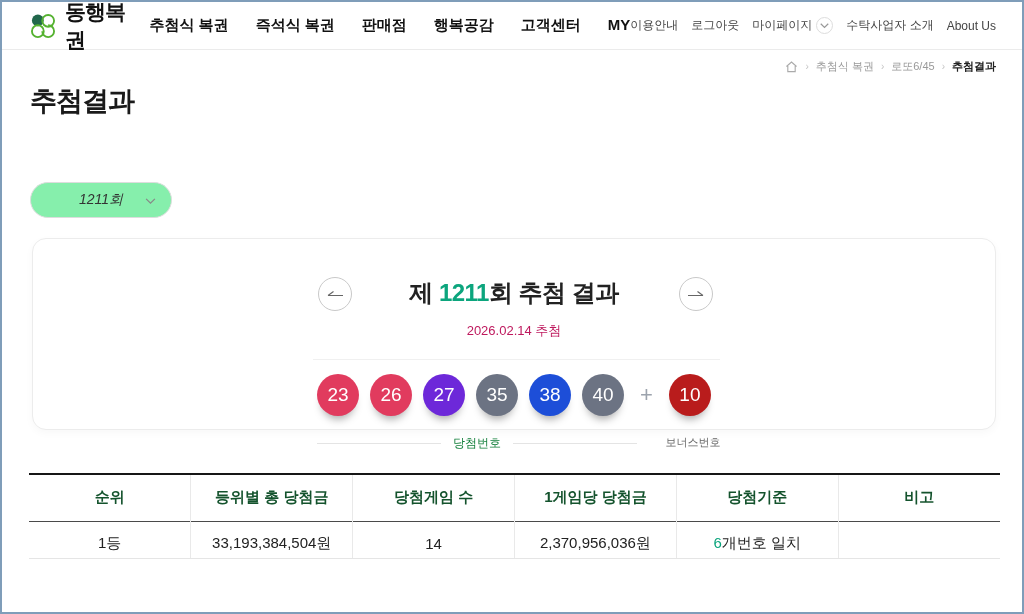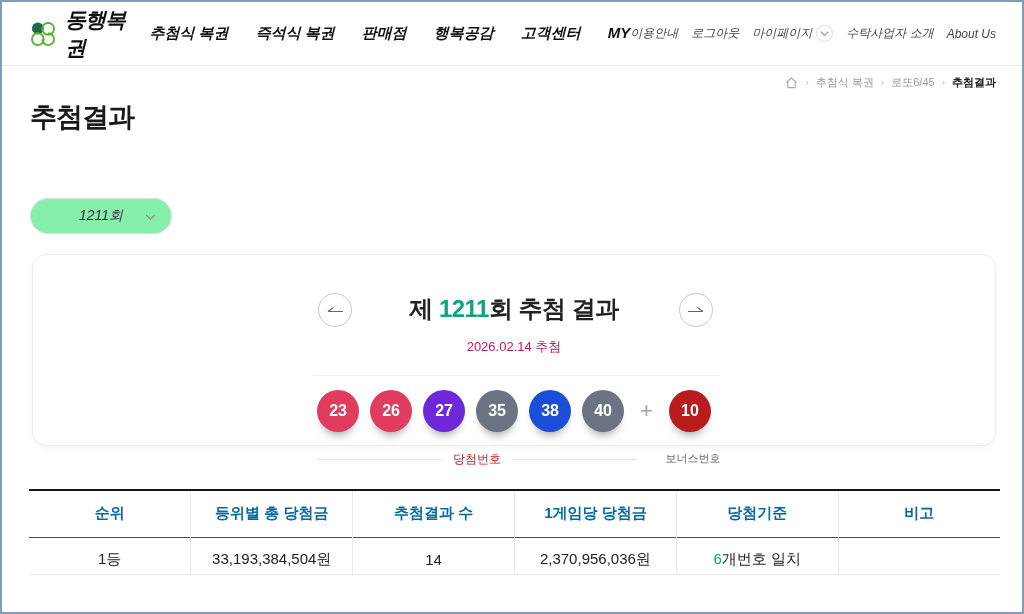--- a/index.html
+++ b/index.html
@@ -7,23 +7,22 @@
   body {
     font-family: "Liberation Sans", sans-serif;
     background: #ffffff;
     border: 2px solid #7f9db9;
     overflow: hidden;
     color: #1a1a1a;
   }
   
   .nav {
     display: flex; align-items: center;
-    height: 64px; padding: 0 26px;
+    height: 48px; padding: 0 26px;
     border-bottom: 1px solid #ebebeb;
-    font-style: italic;
   }
   .logo { display: flex; align-items: center; gap: 7px; cursor: pointer; }
   .logo-text { font-size: 21px; font-weight: 800; letter-spacing: -1px; color: #111; }
   .menu { display: flex; gap: 27px; margin-left: 20px; }
   .menu span { font-size: 15px; font-weight: 700; color: #111; cursor: pointer; white-space: nowrap; }
   .utils { margin-left: auto; display: flex; align-items: center; gap: 13px; }
   .utils .util { font-size: 12px; color: #444; cursor: pointer; white-space: nowrap; display: flex; align-items: center; gap: 4px; }
   .chev-circle {
     width: 17px; height: 17px; border: 1px solid #ddd; border-radius: 50%;
     display: inline-flex; align-items: center; justify-content: center;
@@ -67,42 +66,42 @@
   .arrow-prev { left: 285px; }
   .arrow-next { left: 646px; }
   .card-divider { position: absolute; top: 120px; left: 280px; width: 407px; border-top: 1px solid #f0f0f0; }
   .balls {
     position: absolute; top: 135px; left: 0; right: 0;
     display: flex; justify-content: center; align-items: center; gap: 11px;
   }
   .ball {
     width: 42px; height: 42px; border-radius: 50%;
     display: flex; align-items: center; justify-content: center;
-    color: #fff; font-size: 16px; font-weight: 700;
+    color: #fff; font-size: 19px; font-weight: 400;
     box-shadow: 0 8px 9px -5px rgba(0,0,0,0.35);
   }
   .plus { color: #9ca3ad; font-size: 22px; font-weight: 400; margin: 0 5px; }
   .ball-caption {
     position: absolute; top: 196px; left: 284px; width: 320px;
     display: flex; align-items: center; gap: 12px;
-    font-size: 12px; color: #b91c1c;
+    font-size: 12px; color: #15803d;
   }
   .ball-caption .line { flex: 1; border-top: 1px solid #e4e4e4; }
   .bonus-caption {
     position: absolute; top: 196px; left: 626px; width: 68px;
     text-align: center; font-size: 11px; color: #666;
   }
   
   .result-table {
     margin: 43px 26px 0 27px; width: 971px;
     border-collapse: collapse; table-layout: fixed; text-align: center;
   }
   .result-table thead tr { border-top: 2px solid #161616; border-bottom: 1px solid #4a4a4a; }
   .result-table th {
-    height: 47px; font-size: 15px; font-weight: 700; color: #0369a1;
+    height: 47px; font-size: 15px; font-weight: 700; color: #14532d;
     border-left: 1px solid #e9e9e9;
   }
   .result-table td {
     height: 37px; font-size: 15px; color: #222;
     border-left: 1px solid #e9e9e9; border-bottom: 1px solid #e5e5e5;
     padding-top: 8px;
   }
   .result-table th:first-child, .result-table td:first-child { border-left: none; }
   .accent { color: var(--accent); }
   svg { display: block; }
@@ -200,21 +199,21 @@
     <span class="line"></span>
   </div>
   <div class="bonus-caption">보너스번호</div>
 </div>
 
 <table class="result-table">
   <thead>
       <tr>
         <th>순위</th>
         <th>등위별 총 당첨금</th>
-        <th>추첨결과 수</th>
+        <th>당첨게임 수</th>
         <th>1게임당 당첨금</th>
         <th>당첨기준</th>
         <th>비고</th>
       </tr>
     </thead>
   <tbody>
       <tr>
         <td>1등</td>
         <td class="accent">33,193,384,504원</td>
         <td>14</td>

